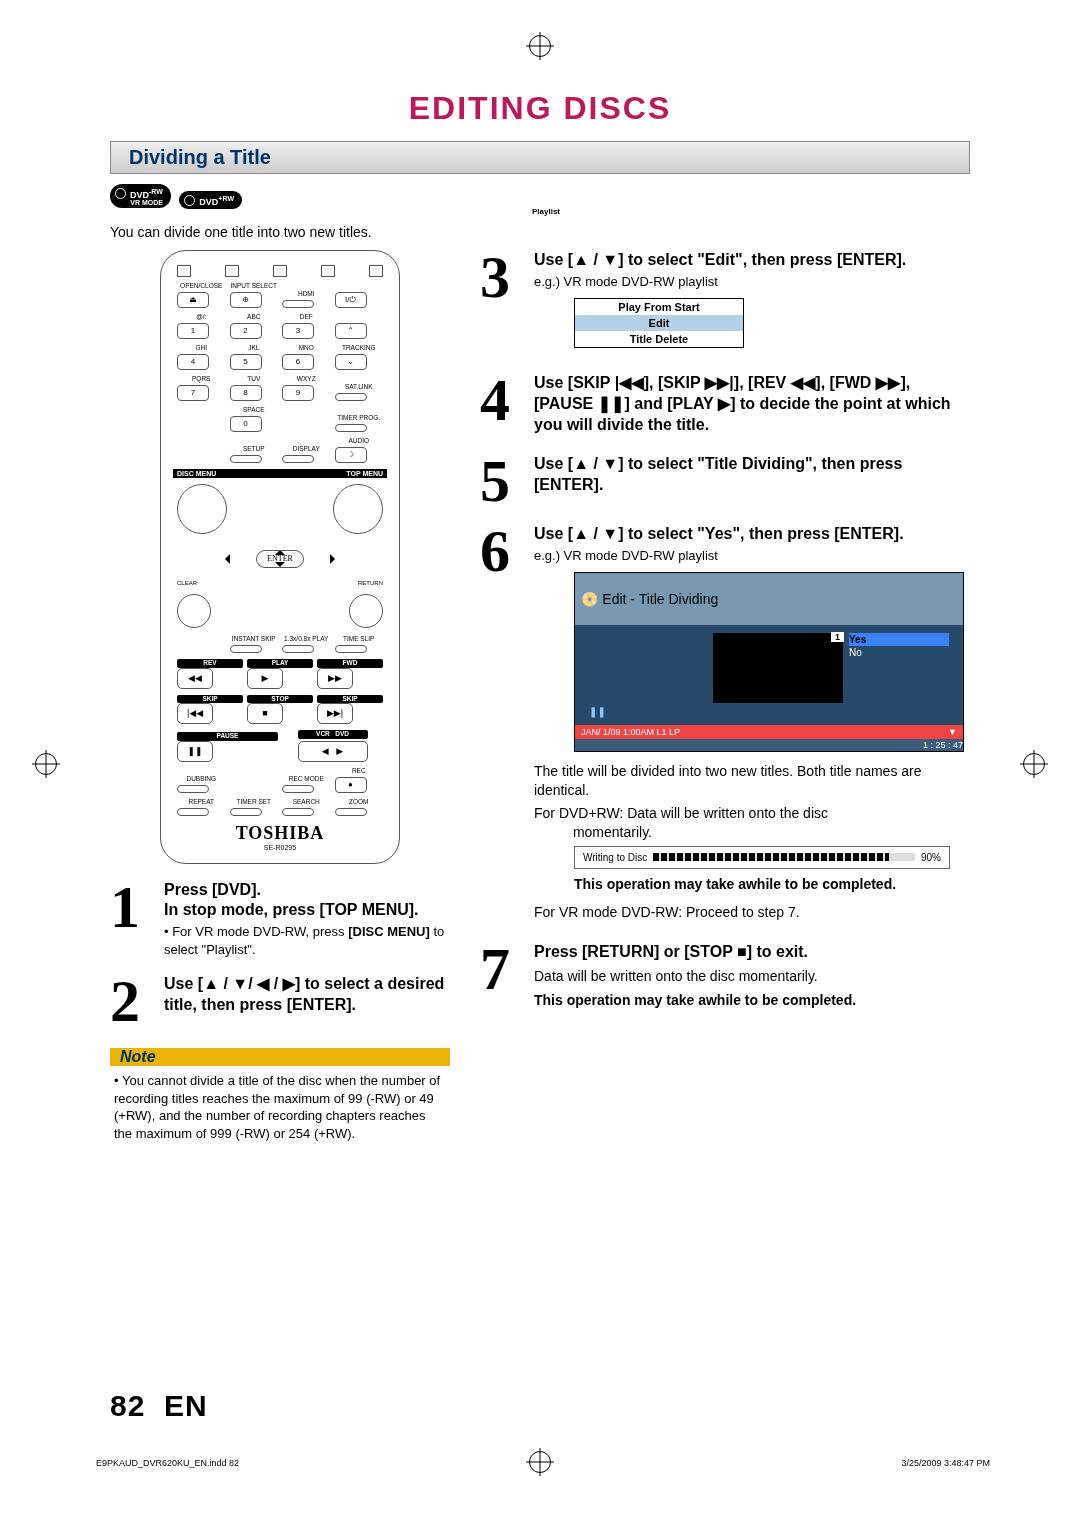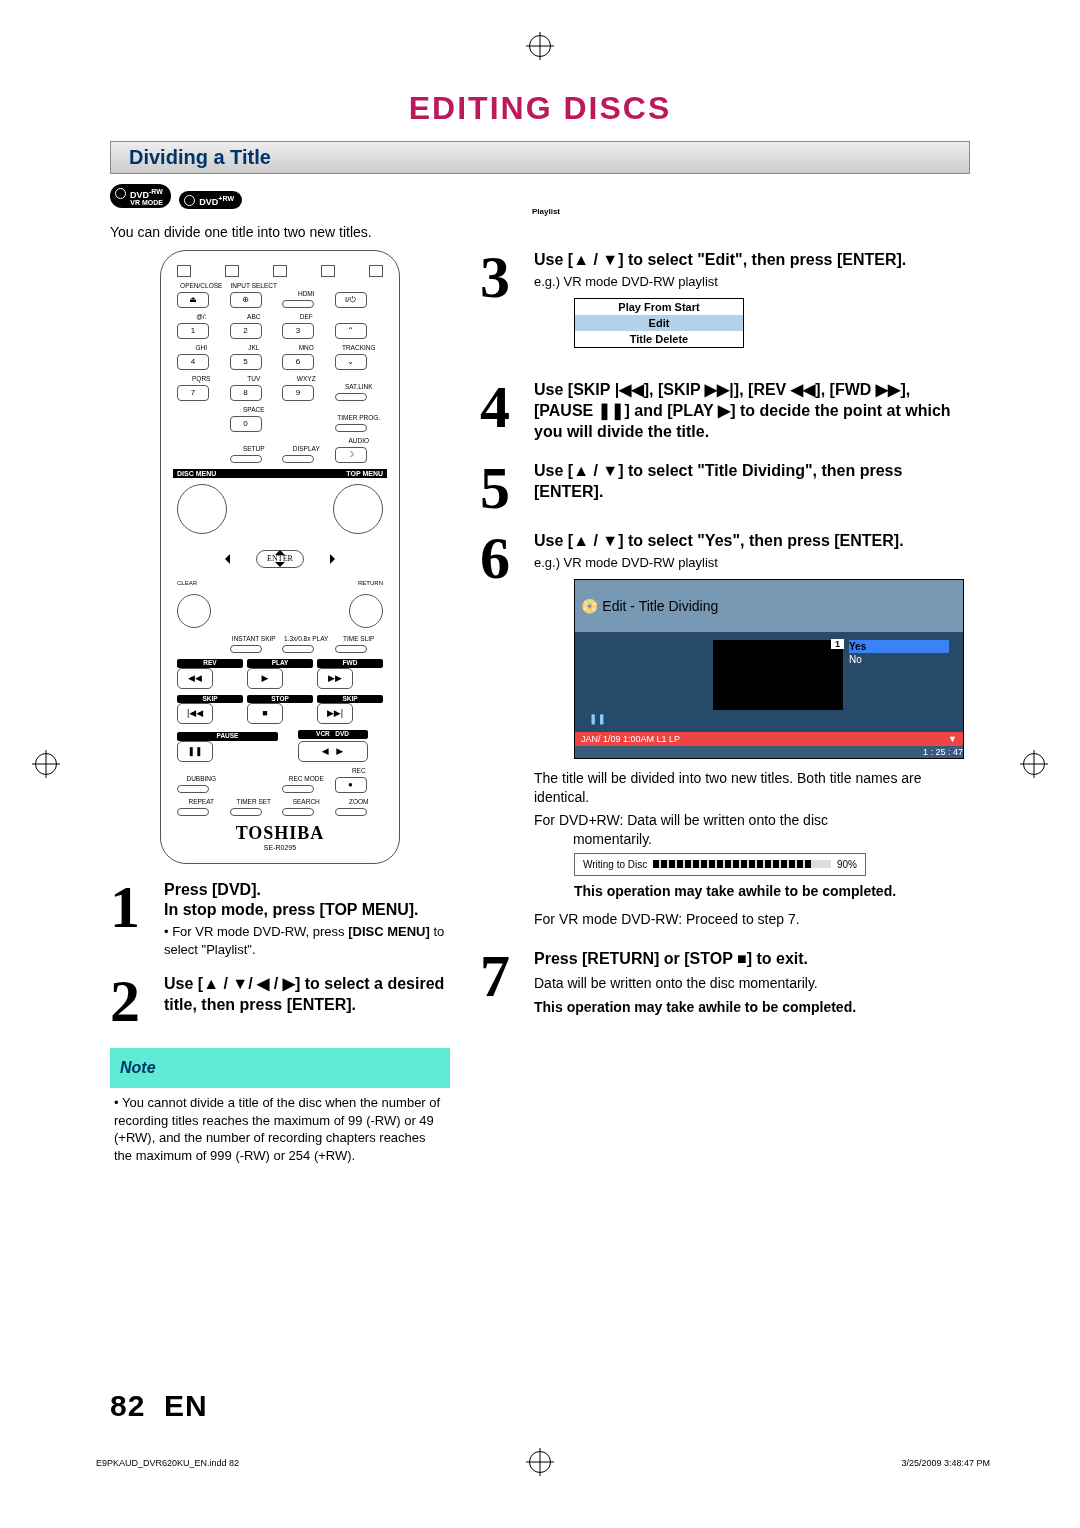--- a/index.html
+++ b/index.html
@@ -69,44 +69,44 @@
   .remote .brand{font-family:serif; font-weight:700; font-size:18px; letter-spacing:1px; margin-top:8px;}
   .remote .model{font-size:7px; margin-top:2px;}
   .remote .tiny-lbl{font-size:6px;}
 
   .step { display:flex; gap:10px; margin-bottom:16px; align-items:flex-start;}
   .step-num { font-family:Georgia,serif; font-weight:700; font-size:60px; line-height:0.9; min-width:44px;}
   .step-body { font-size:14px; flex:1;}
   .step-body .bold { font-weight:700; font-size:16px; line-height:1.3; margin-bottom:2px;}
   .step-body .sub { font-size:13px; line-height:1.35;}
 
-  .menu-box { border:1px solid #000; width:170px; margin:8px 0 16px 40px; font-size:11px; font-weight:700; text-align:center;}
+  .menu-box { border:1px solid #000; width:170px; margin:8px 0 9px 40px; font-size:11px; font-weight:700; text-align:center;}
   .menu-box div{padding:2px 4px;}
   .menu-box .hilite{background:#b3d1e8;}
 
   .ss { width:390px; margin:8px 0 10px 40px; background:#274a6b; border:1px solid #000; font-size:10px; color:#fff;}
   .ss .ss-head{background:#7899b4; color:#000; font-weight:400; padding:18px 6px; font-size:14px;}
   .ss .ss-body{height:100px; position:relative; padding:8px;}
   .ss .ss-thumb { position:absolute; top:8px; right:120px; width:130px; height:70px; background:#000;}
   .ss .ss-opts{position:absolute; top:8px; right:14px; width:100px;}
   .ss .ss-opts .opt{font-size:10px; padding:1px 0;}
   .ss .ss-opts .sel{background:#3b82f6; color:#000; font-weight:700;}
   .ss .ss-pause{position:absolute; bottom:8px; left:14px; color:#8cf;}
   .ss .ss-foot{background:#ef4444; font-size:9px; padding:2px 6px; display:flex; justify-content:space-between;}
   .ss .ss-time{background:#3a5c7d; text-align:right; padding:1px 0; font-size:9px;}
   .ss .ss-thumb .chip{position:absolute; top:-1px; right:-1px; background:#fff; color:#000; font-size:9px; font-weight:700; padding:0 4px;}
 
   .para { font-size:14px; margin:4px 0 4px 0; line-height:1.35;}
   .operation-warn { font-weight:700; font-size:14px; margin:6px 0 2px 40px; line-height:1.3;}
 
-  .progress-box { border:1px solid #666; width:292px; margin:4px 0 6px 40px; padding:5px 8px; font-size:10px; display:flex; align-items:center; gap:6px;}
+  .progress-box { border:1px solid #666; width:376px; margin:4px 0 6px 40px; padding:5px 8px; font-size:10px; display:flex; align-items:center; gap:6px;}
   .progress-track{flex:1; height:8px; background:#ddd; position:relative;}
   .progress-fill{position:absolute; left:0; top:0; bottom:0; width:90%; background:repeating-linear-gradient(90deg,#000 0,#000 6px,#ddd 6px,#ddd 8px);}
 
-  .note-bar{ background:#5eead4; color:#003366; font-weight:700; font-style:italic; padding:11px 10px; font-size:16px; margin-top:20px;}
+  .note-bar{ background:#eab308; color:#003366; font-weight:700; font-style:italic; padding:0 10px; font-size:16px; margin-top:20px;}
   .note-body{ font-size:13px; padding:6px 4px; line-height:1.35;}
 
   .footer-page{ position:absolute; left:110px; bottom:105px; font-weight:700; font-size:30px; letter-spacing:1px;}
   .footer-file{ position:absolute; left:96px; bottom:60px; font-size:9px;}
   .footer-dt{ position:absolute; right:90px; bottom:60px; font-size:9px;}
 </style>
 </head>
 <body>
 
 <div class="reg-mark rm-top"></div>

